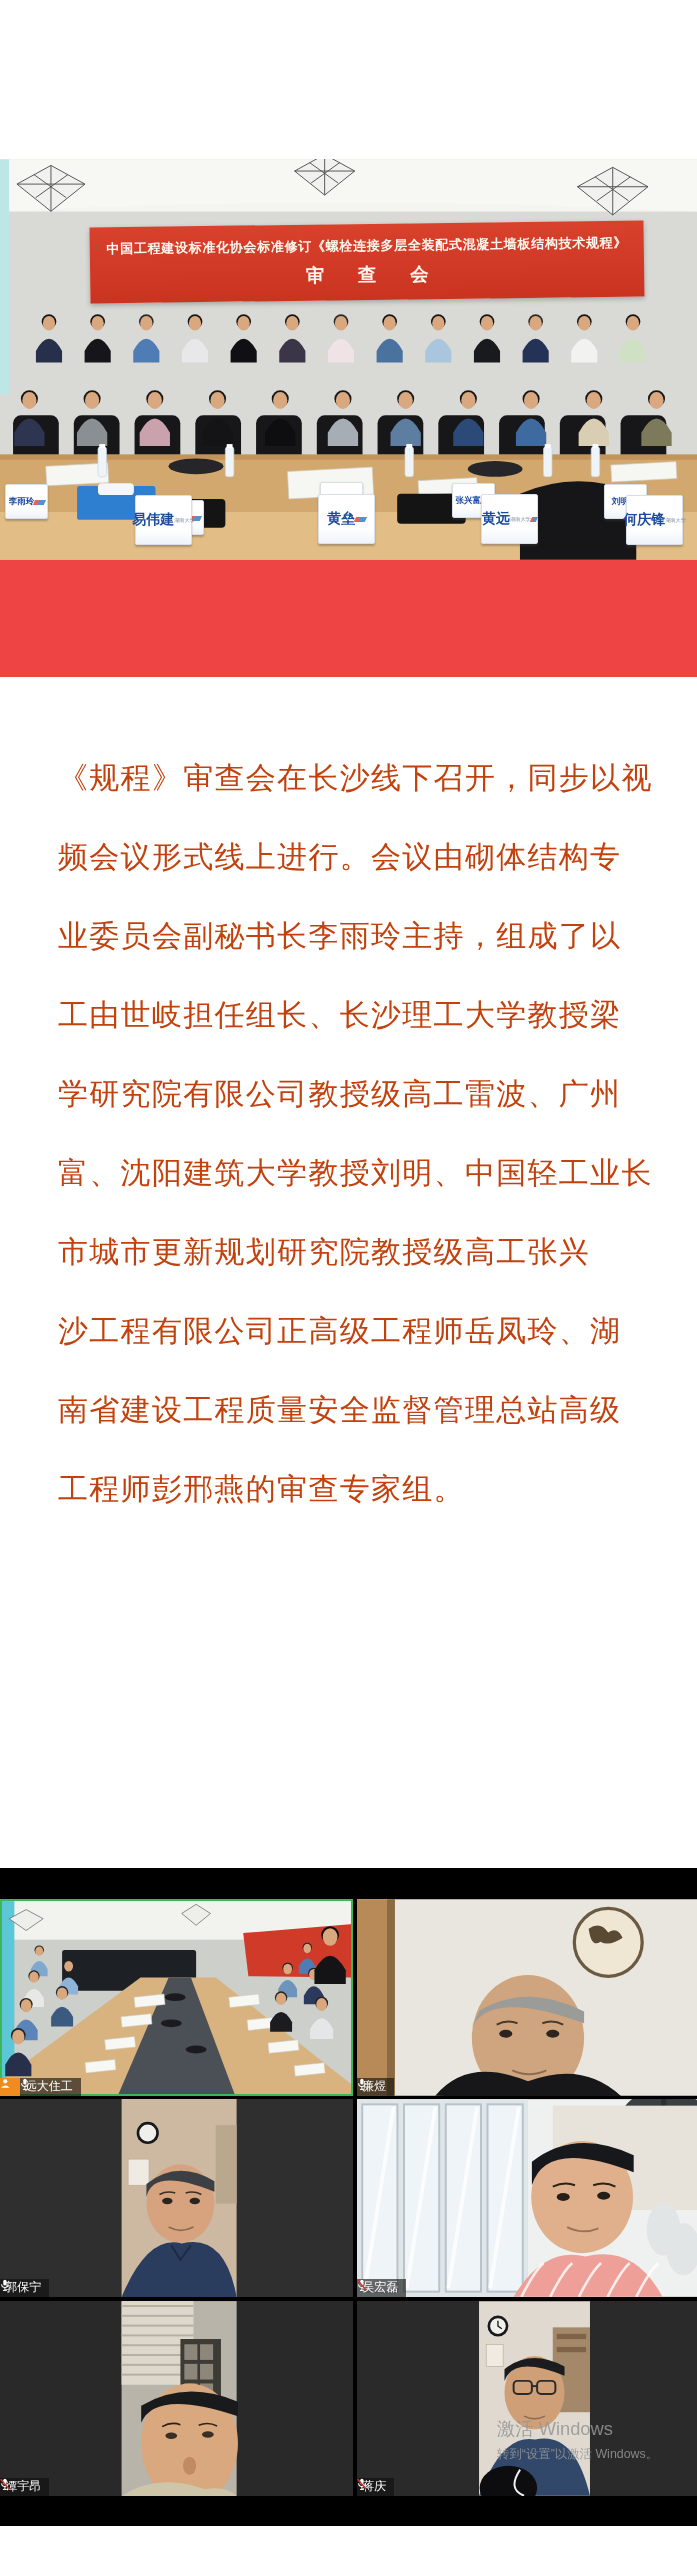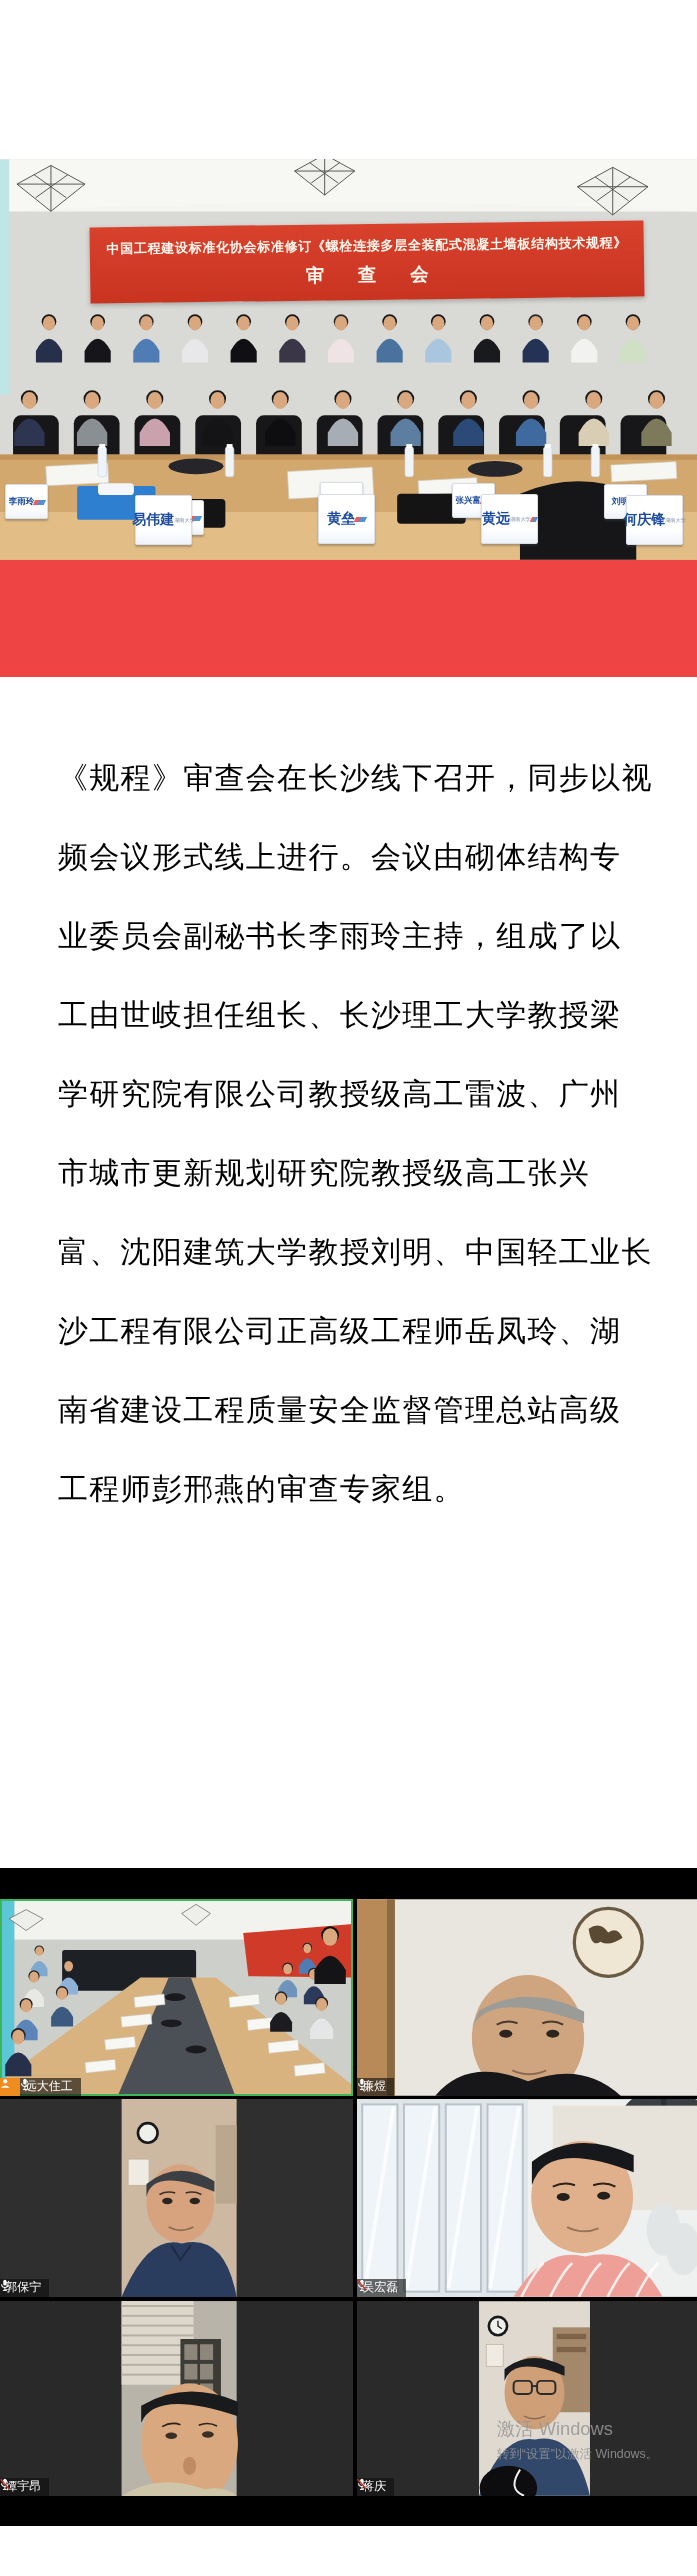--- a/index.html
+++ b/index.html
@@ -20,21 +20,21 @@
   .tentcard .org{color:#7d8ba3;font-size:5.2px;margin-top:1.3px;white-space:nowrap;height:6.5px;}
   .tentcard .card-logo{display:inline-block;width:10.5px;height:4.6px;margin-top:1.3px;
        background:linear-gradient(100deg,#e8453c 0 40%,#2f7fd1 40% 100%);transform:skewX(-25deg);opacity:.85;}
   .card-back{width:41px;height:33px;}
   .card-back .nm{font-size:8.5px;}
   .card-front{width:55px;height:48px;}
   .card-front .nm{font-size:14px;}
 
   
   .article{position:absolute;left:58px;top:738px;width:601px;}
-  .article .tline{height:79px;line-height:79px;font-size:30px;letter-spacing:1.3px;color:#000000;white-space:nowrap;}
+  .article .tline{height:79px;line-height:79px;font-size:30px;letter-spacing:1.3px;color:#c2410c;white-space:nowrap;}
 
   
   .vc{position:absolute;left:0;top:1868px;width:697px;height:658px;background:#000;}
   .tile{position:absolute;overflow:hidden;background:#2c2c2c;}
   .tile svg{position:absolute;left:0;top:0;}
   .tile .active-border{position:absolute;left:0;top:0;right:0;bottom:0;border:2px solid #3cb656;pointer-events:none;}
   .vlabel{position:absolute;bottom:0;display:flex;align-items:center;gap:4.6px;height:18.3px;
           background:rgba(15,15,15,.62);padding:0 7.8px 0 5.2px;}
   .vlabel .pname{color:#ffffff;font-size:12px;white-space:nowrap;}
   .badge{position:absolute;left:0;bottom:0;width:19.6px;height:18.3px;background:#ef8c1f;display:flex;align-items:center;justify-content:center;}
@@ -236,22 +236,22 @@
       <span class="card-logo"></span>
       </div>
   </div>
 
   <div class="article">
     <div class="tline">《规程》审查会在长沙线下召开，同步以视</div>
     <div class="tline">频会议形式线上进行。会议由砌体结构专</div>
     <div class="tline">业委员会副秘书长李雨玲主持，组成了以</div>
     <div class="tline">工由世岐担任组长、长沙理工大学教授梁</div>
     <div class="tline">学研究院有限公司教授级高工雷波、广州</div>
+    <div class="tline">富、沈阳建筑大学教授刘明、中国轻工业长</div>
     <div class="tline">市城市更新规划研究院教授级高工张兴</div>
-    <div class="tline">富、沈阳建筑大学教授刘明、中国轻工业长</div>
     <div class="tline">沙工程有限公司正高级工程师岳凤玲、湖</div>
     <div class="tline">南省建设工程质量安全监督管理总站高级</div>
     <div class="tline">工程师彭邢燕的审查专家组。</div>
   </div>
 
   <div class="vc">
 
     <div class="tile" style="left:0;top:31px;width:353px;height:197px">
       <svg id="t-room" width="353" height="197" viewBox="0 0 540 301">
           <rect x="0" y="0" width="540" height="301" fill="#cdcfca"></rect>

